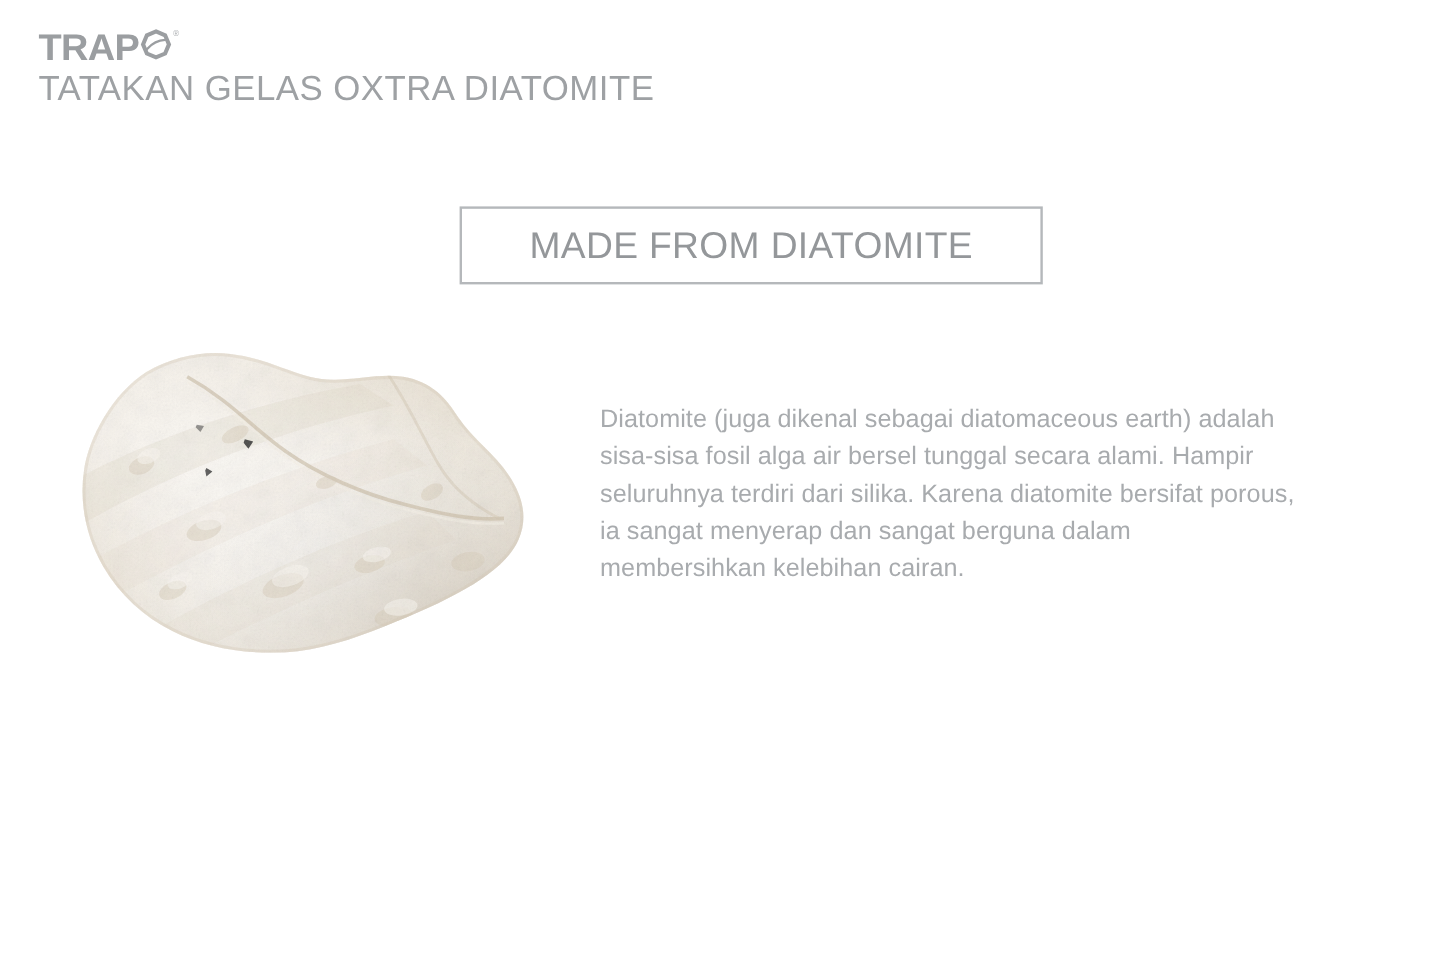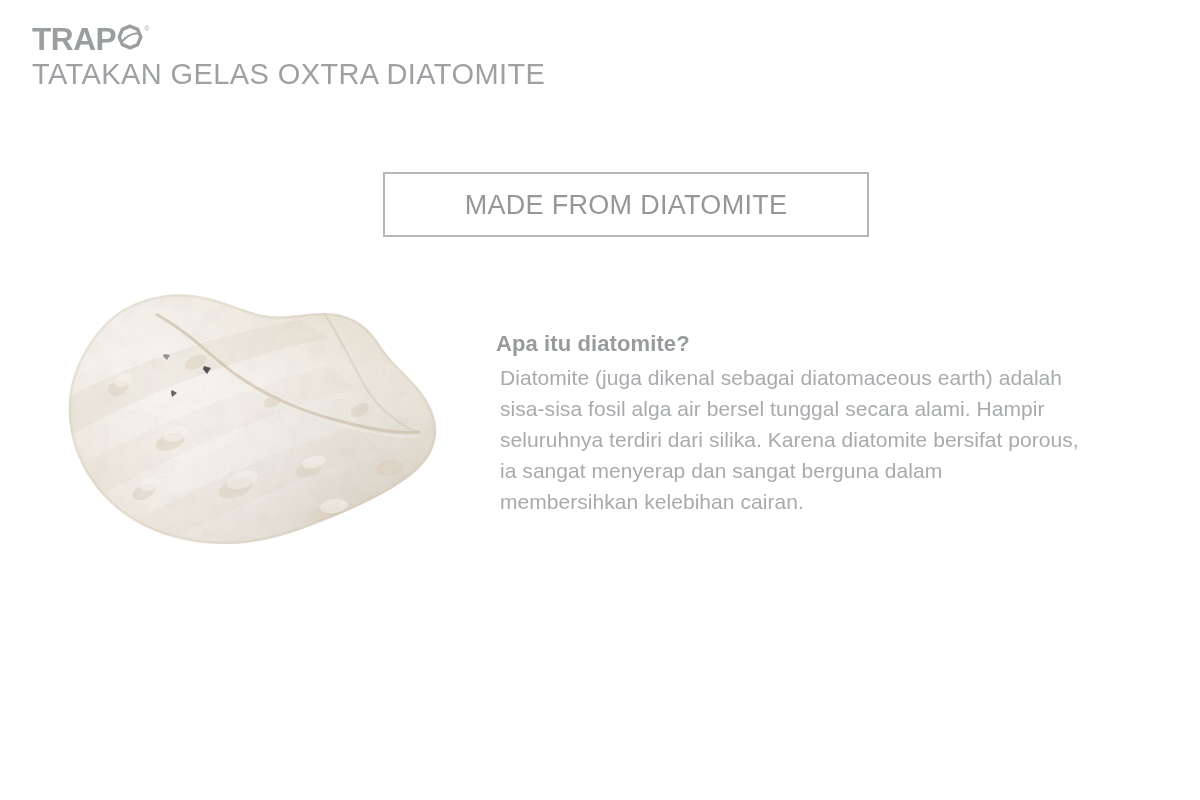--- a/index.html
+++ b/index.html
@@ -78,21 +78,21 @@
     box-sizing: border-box;
     border: 2px solid #b5b8bb;
     display: flex;
     align-items: center;
     justify-content: center;
     background: #ffffff;
   }
 
   .banner-text {
     font-family: "Liberation Sans", sans-serif;
-    font-size: 27px;
+    font-size: 31px;
     line-height: 34px;
     letter-spacing: 0.3px;
     color: #94979a;
     white-space: nowrap;
   }
 
   
   .rock-wrap {
     position: absolute;
     left: 60px;
@@ -256,19 +256,18 @@
                C334,74 352,86 364,104 C376,122 380,140 372,158
                C364,176 344,190 322,202 C300,214 276,224 250,234
                C224,244 196,252 166,252 C136,252 108,246 84,234
                C60,222 40,204 26,180 C12,156 6,128 10,100
                C14,72 34,36 62,18 Z" fill="none" stroke="#cfc3b0" stroke-width="5" opacity="0.30"></path>
     </g>
   </svg>
 </div>
 
 <div class="copy">
-  <h2 class="copy-heading">Apa itu diatomite?</h2>
   <p class="copy-body">Diatomite (juga dikenal sebagai diatomaceous earth) adalah
 sisa-sisa fosil alga air bersel tunggal secara alami. Hampir
 seluruhnya terdiri dari silika. Karena diatomite bersifat porous,
 ia sangat menyerap dan sangat berguna dalam
 membersihkan kelebihan cairan.</p>
 </div>
 
 </body></html>

